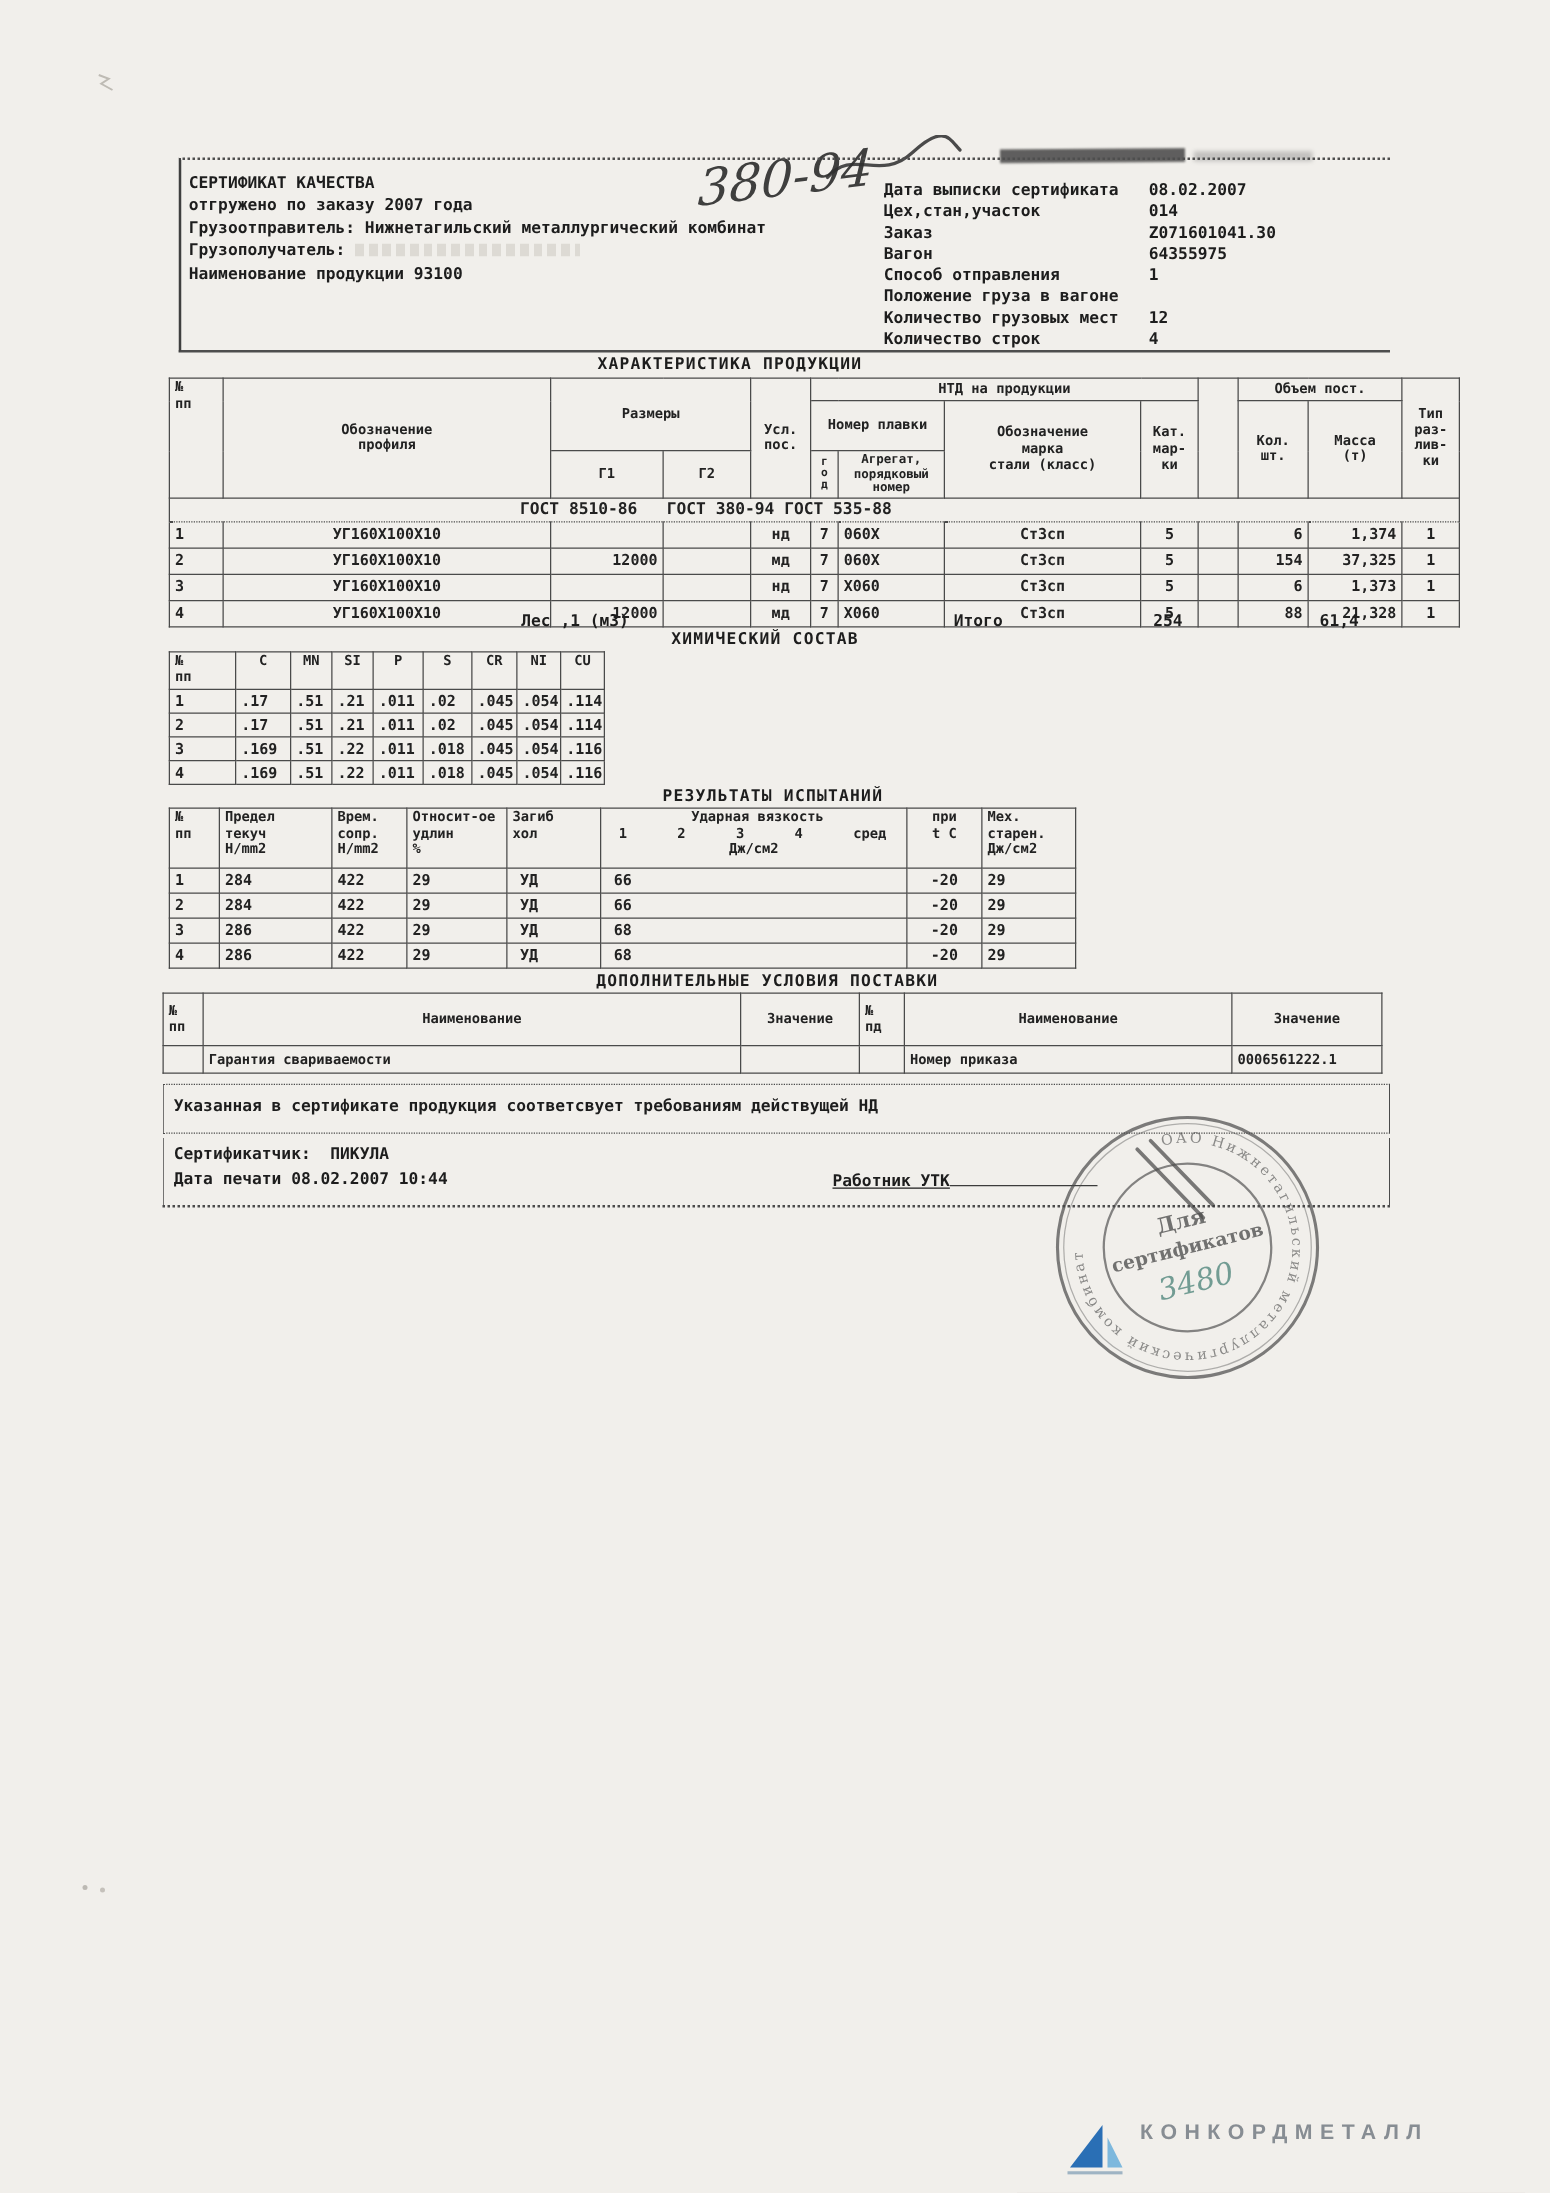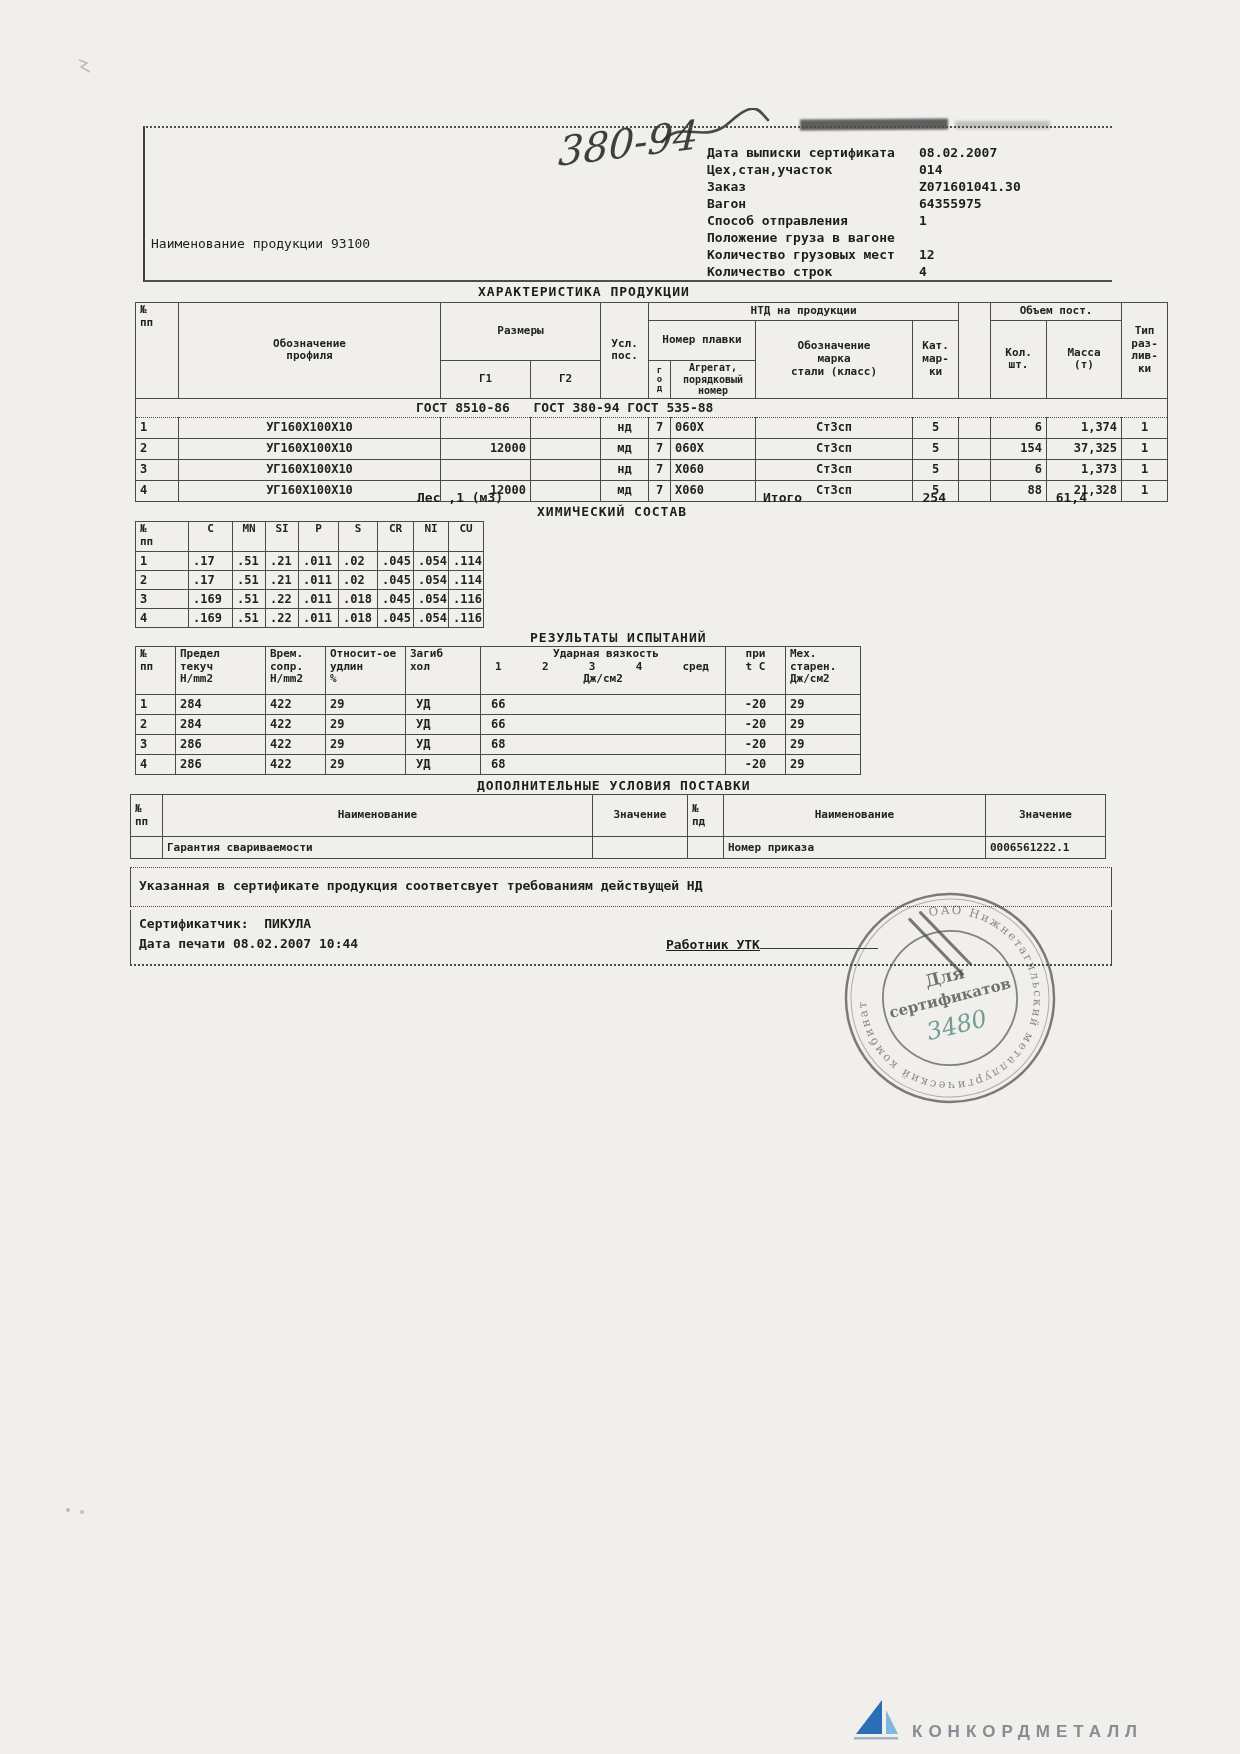--- a/index.html
+++ b/index.html
@@ -8,21 +8,21 @@
   .abs{position:absolute;}
   .pre{white-space:pre-line;}
 
   
   .header-box{position:absolute;left:143px;top:126px;width:967px;height:152px;
               border-top:2px dotted #4e4e4e;border-left:2px solid #3f3f3f;border-bottom:2px solid #4e4e4e;}
   .hl{position:absolute;left:6px;top:10px;font-weight:bold;font-size:13px;line-height:18px;}
   .hl .ln{white-space:pre;}
   .consignee-smudge{display:inline-block;width:180px;height:10px;vertical-align:middle;opacity:.5;
        background:repeating-linear-gradient(90deg,#c9c5bd 0 7px,transparent 7px 11px);}
-  .product-line{position:absolute;left:6px;top:108px;font-weight:normal;font-size:13px;white-space:pre;}
+  .product-line{position:absolute;left:6px;top:84px;font-weight:bold;font-size:13px;white-space:pre;}
   .hr-block{position:absolute;left:562px;top:16px;width:400px;font-weight:bold;font-size:13px;line-height:17px;}
   .hr-row{display:grid;grid-template-columns:212px 1fr;}
   .smudge1{position:absolute;left:800px;top:119px;width:148px;height:11px;background:#3b3b3b;
            filter:blur(1px);opacity:.8;transform:rotate(-.4deg);}
   .smudge2{position:absolute;left:955px;top:121px;width:95px;height:8px;background:#6b6b6b;
            filter:blur(1.5px);opacity:.35;}
   .handwriting{position:absolute;left:558px;top:120px;font-family:"DejaVu Serif","Liberation Serif",serif;
                font-style:italic;font-size:40px;color:#2c2c2c;transform:rotate(-7deg) skewX(-10deg);opacity:.9;}
   .hand-swoosh{position:absolute;left:660px;top:108px;opacity:.85;}
   .noise-tl{position:absolute;left:76px;top:56px;opacity:.5;}
@@ -63,21 +63,21 @@
   .footer-box .l1{position:absolute;left:8px;top:6px;font-weight:bold;font-size:13px;white-space:pre;}
   .footer-box .l2{position:absolute;left:8px;top:26px;font-weight:bold;font-size:13px;white-space:pre;}
   .footer-box .utk{position:absolute;left:535px;top:26px;font-weight:bold;font-size:13px;white-space:pre;text-decoration:underline;}
   .sigline{display:inline-block;width:118px;height:12px;border-bottom:1px solid #3c3c3c;}
 
   
   .stamp{position:absolute;left:838px;top:886px;width:224px;height:224px;transform:rotate(-14deg);opacity:.88;}
   .stamp text{font-family:"DejaVu Serif","Liberation Serif",serif;}
 
   
-  .logo{position:absolute;left:852px;top:1696px;display:flex;align-items:flex-end;}
+  .logo{position:absolute;left:852px;top:1696px;display:flex;align-items:flex-start;}
   .logo-text{margin-left:12px;font-family:"Liberation Sans","DejaVu Sans",sans-serif;
              font-size:17px;font-weight:bold;letter-spacing:6px;color:#878d93;}
 </style>
 </head>
 <body>
 
 <div class="page">
 
   <svg class="noise-tl" width="18" height="20" viewBox="0 0 18 20">
     <path d="M3,4 l8,3 l-6,4 l9,5" stroke="#8d887f" stroke-width="1.6" fill="none"></path>
@@ -86,20 +86,26 @@
 
   <div class="handwriting">380-94</div>
   <svg class="hand-swoosh" width="110" height="42" viewBox="0 0 110 42">
     <path d="M2,34 C22,10 44,38 70,14 S100,4 108,12" stroke="#2e2e2e" stroke-width="2.6" fill="none" stroke-linecap="round"></path>
   </svg>
 
   <div class="smudge1"></div>
   <div class="smudge2"></div>
 
   <div class="header-box">
+    <div class="hl">
+      <div class="ln">СЕРТИФИКАТ КАЧЕСТВА</div>
+      <div class="ln">отгружено по заказу 2007 года</div>
+      <div class="ln"><span>Грузоотправитель:</span> <span>Нижнетагильский металлургический комбинат</span></div>
+      <div class="ln"><span>Грузополучатель:</span> <span class="consignee-smudge"></span></div>
+    </div>
     <div class="product-line"><span>Наименование продукции</span> <span>93100</span></div>
 
     <div class="hr-block">
       <div class="hr-row">
           <span>Дата выписки сертификата</span>
           <span>08.02.2007</span>
         </div>
       <div class="hr-row">
           <span>Цех,стан,участок</span>
           <span>014</span>

